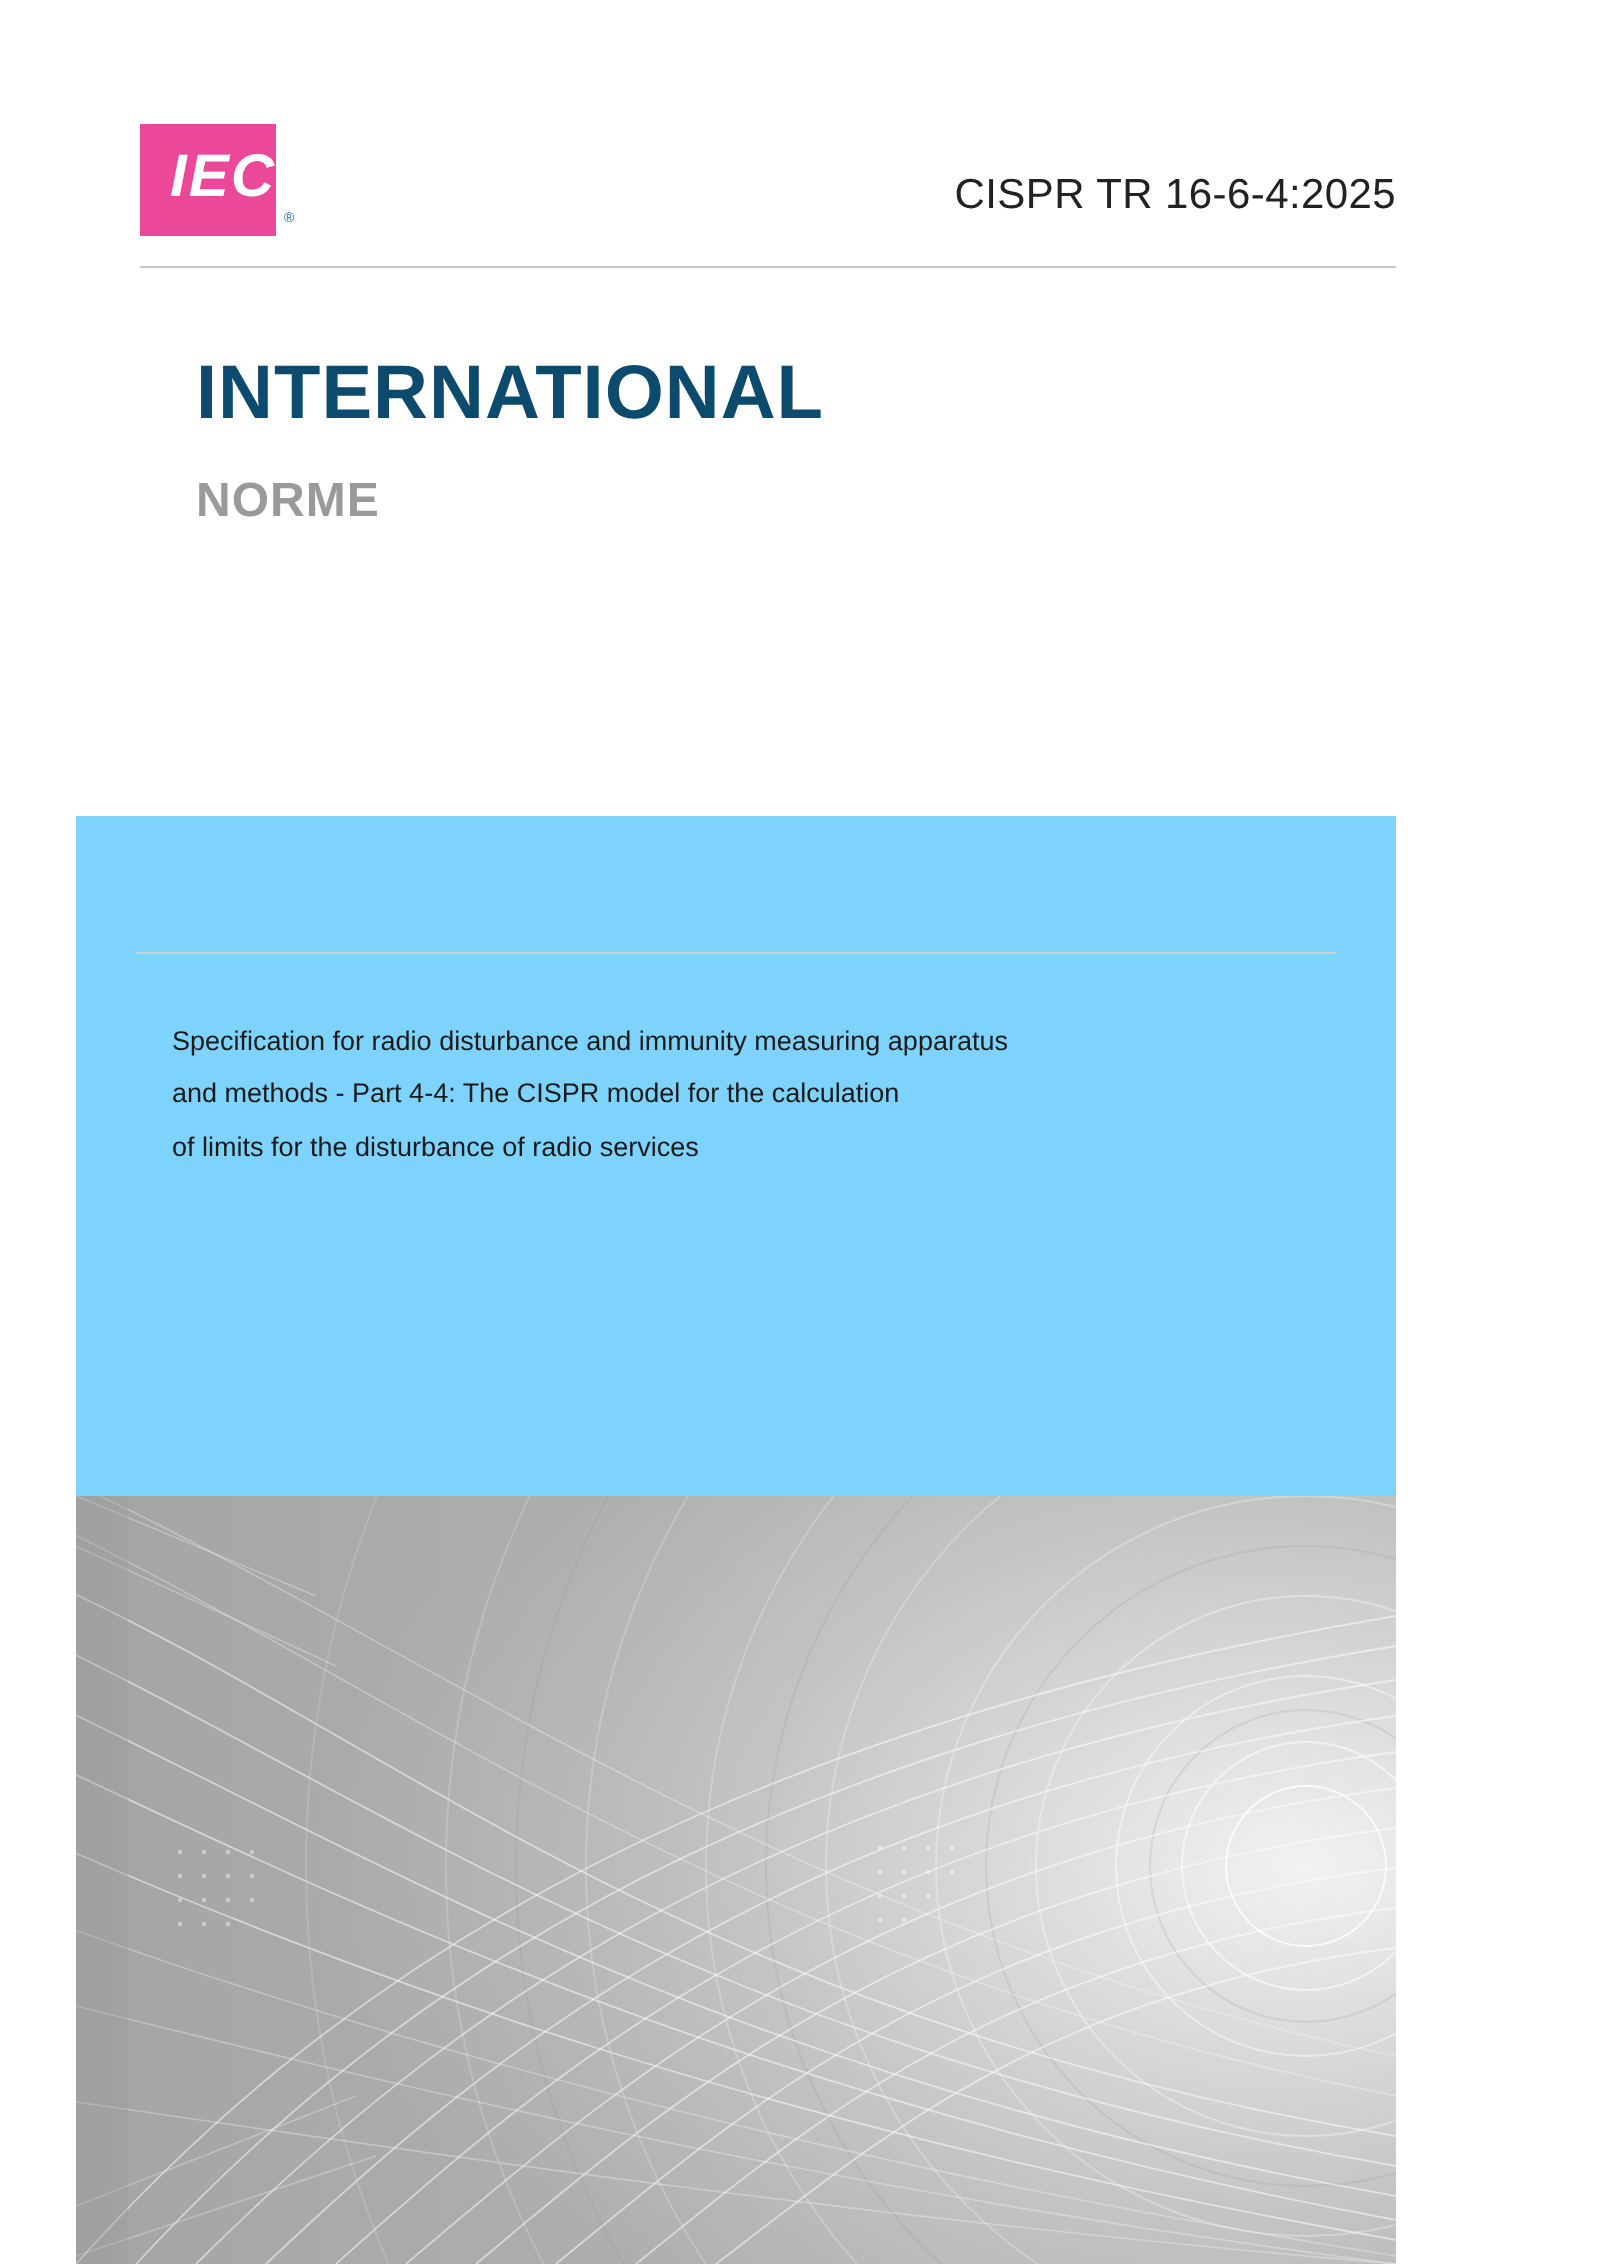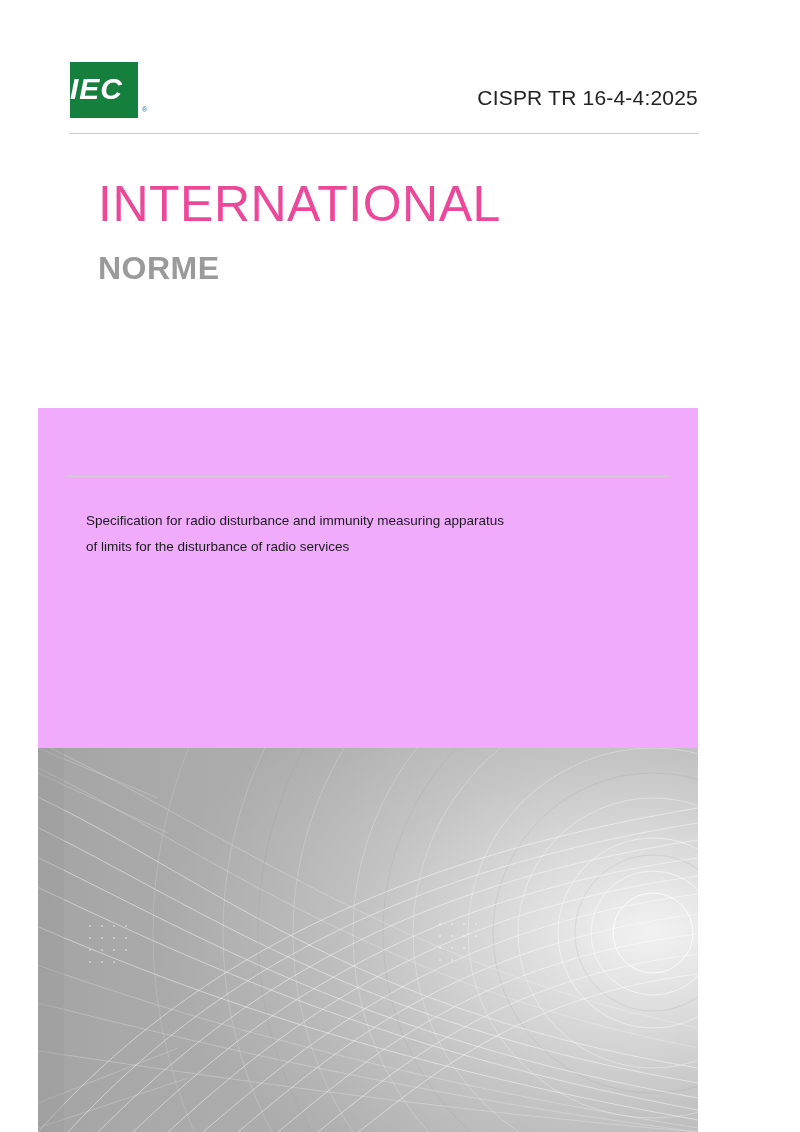--- a/index.html
+++ b/index.html
@@ -29,24 +29,24 @@
     top: 62px;
     width: 628px;
     height: 72px;
   }
   .iec-logo {
     position: absolute;
     left: 0;
     top: 0;
     width: 68px;
     height: 56px;
-    background: #15803d;
+    background: #ec4899;
     display: flex;
     align-items: center;
-    justify-content: flex-start;
+    justify-content: flex-end;
   }
   .iec-logo .iec-text {
     font-family: "Liberation Sans", sans-serif;
     font-weight: bold;
     font-style: italic;
     font-size: 30px;
     letter-spacing: 1px;
     color: #ffffff;
     line-height: 1;
     padding-bottom: 2px;
@@ -77,43 +77,43 @@
   }
 
   
   .title-block {
     position: absolute;
     left: 98px;
     top: 176px;
     width: 600px;
   }
   .title-en {
-    font-size: 50px;
-    font-weight: normal;
-    color: #ec4899;
+    font-size: 38px;
+    font-weight: bold;
+    color: #0c4a6e;
     line-height: 1.12;
     letter-spacing: 0.5px;
   }
   .title-fr {
     margin-top: 18px;
-    font-size: 32px;
+    font-size: 24px;
     font-weight: bold;
     color: #9a9a9a;
     line-height: 1.14;
     letter-spacing: 0.5px;
   }
 
   
   .grey-panel {
     position: absolute;
     left: 38px;
     top: 408px;
     width: 660px;
     height: 340px;
-    background: #f0abfc;
+    background: #7dd3fc;
   }
   .panel-rule {
     position: absolute;
     left: 30px;
     top: 68px;
     width: 600px;
     height: 1px;
     background: #cfcfcf;
   }
   .subtitle {
@@ -144,37 +144,38 @@
 </head>
 <body>
 
 <div class="page">
 
   <div class="header">
     <div class="iec-logo">
       <span class="iec-text">IEC</span>
     </div>
     <span class="iec-reg">®</span>
-    <div class="doc-ref">CISPR TR 16-4-4:2025</div>
+    <div class="doc-ref">CISPR TR 16-6-4:2025</div>
     <div class="header-rule"></div>
   </div>
 
   <div class="title-block">
     <div class="title-en">
       <div>INTERNATIONAL</div>
     </div>
     <div class="title-fr">
       <div>NORME</div>
     </div>
   </div>
 
   <div class="grey-panel">
     <div class="panel-rule"></div>
     <div class="subtitle">
       <span class="line">Specification for radio disturbance and immunity measuring apparatus</span>
+      <span class="line">and methods - Part 4-4: The CISPR model for the calculation</span>
       <span class="line">of limits for the disturbance of radio services</span>
     </div>
   </div>
 
   <div class="graphic">
     <svg width="660" height="384" viewBox="0 0 660 384">
       <defs>
         <radialGradient id="glow" cx="0.93" cy="0.48" r="0.75">
           <stop offset="0%" stop-color="#f2f2f2"></stop>
           <stop offset="28%" stop-color="#dcdcdc"></stop>

